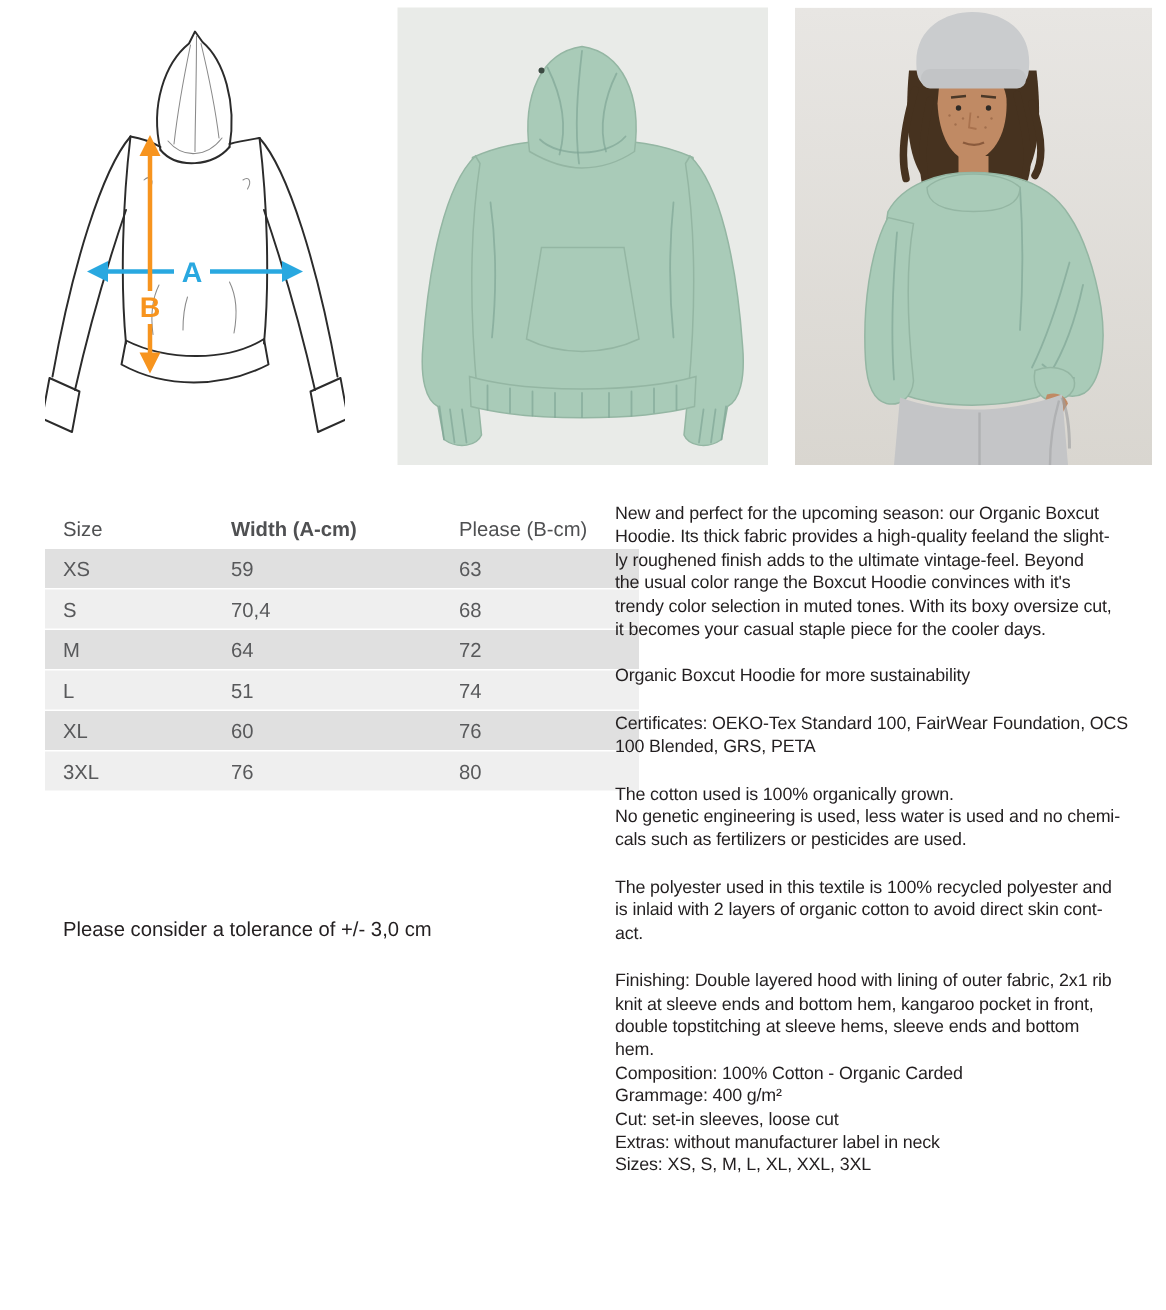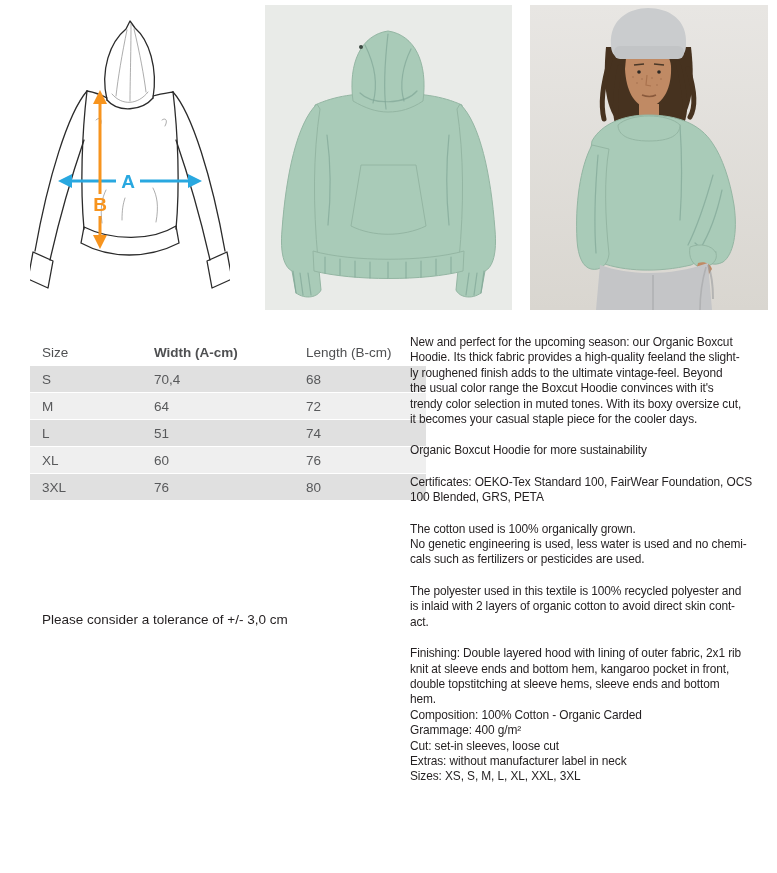--- a/index.html
+++ b/index.html
@@ -198,24 +198,29 @@
       <path d="M178,260 C182,270 183,282 183,294" stroke="#9b9c9e" stroke-width="2" fill="none" opacity="0.6"></path>
     </g>
   </svg>
 </div>
 
 <table class="size-table">
   <thead>
     <tr>
       <th>Size</th>
       <th>Width (A-cm)</th>
-      <th>Length (B-cm)</th>
+      <th>Please (B-cm)</th>
     </tr>
   </thead>
   <tbody>
+      <tr>
+        <td>XS</td>
+        <td>59</td>
+        <td>63</td>
+      </tr>
       <tr>
         <td>S</td>
         <td>70,4</td>
         <td>68</td>
       </tr>
       <tr>
         <td>M</td>
         <td>64</td>
         <td>72</td>
       </tr>

